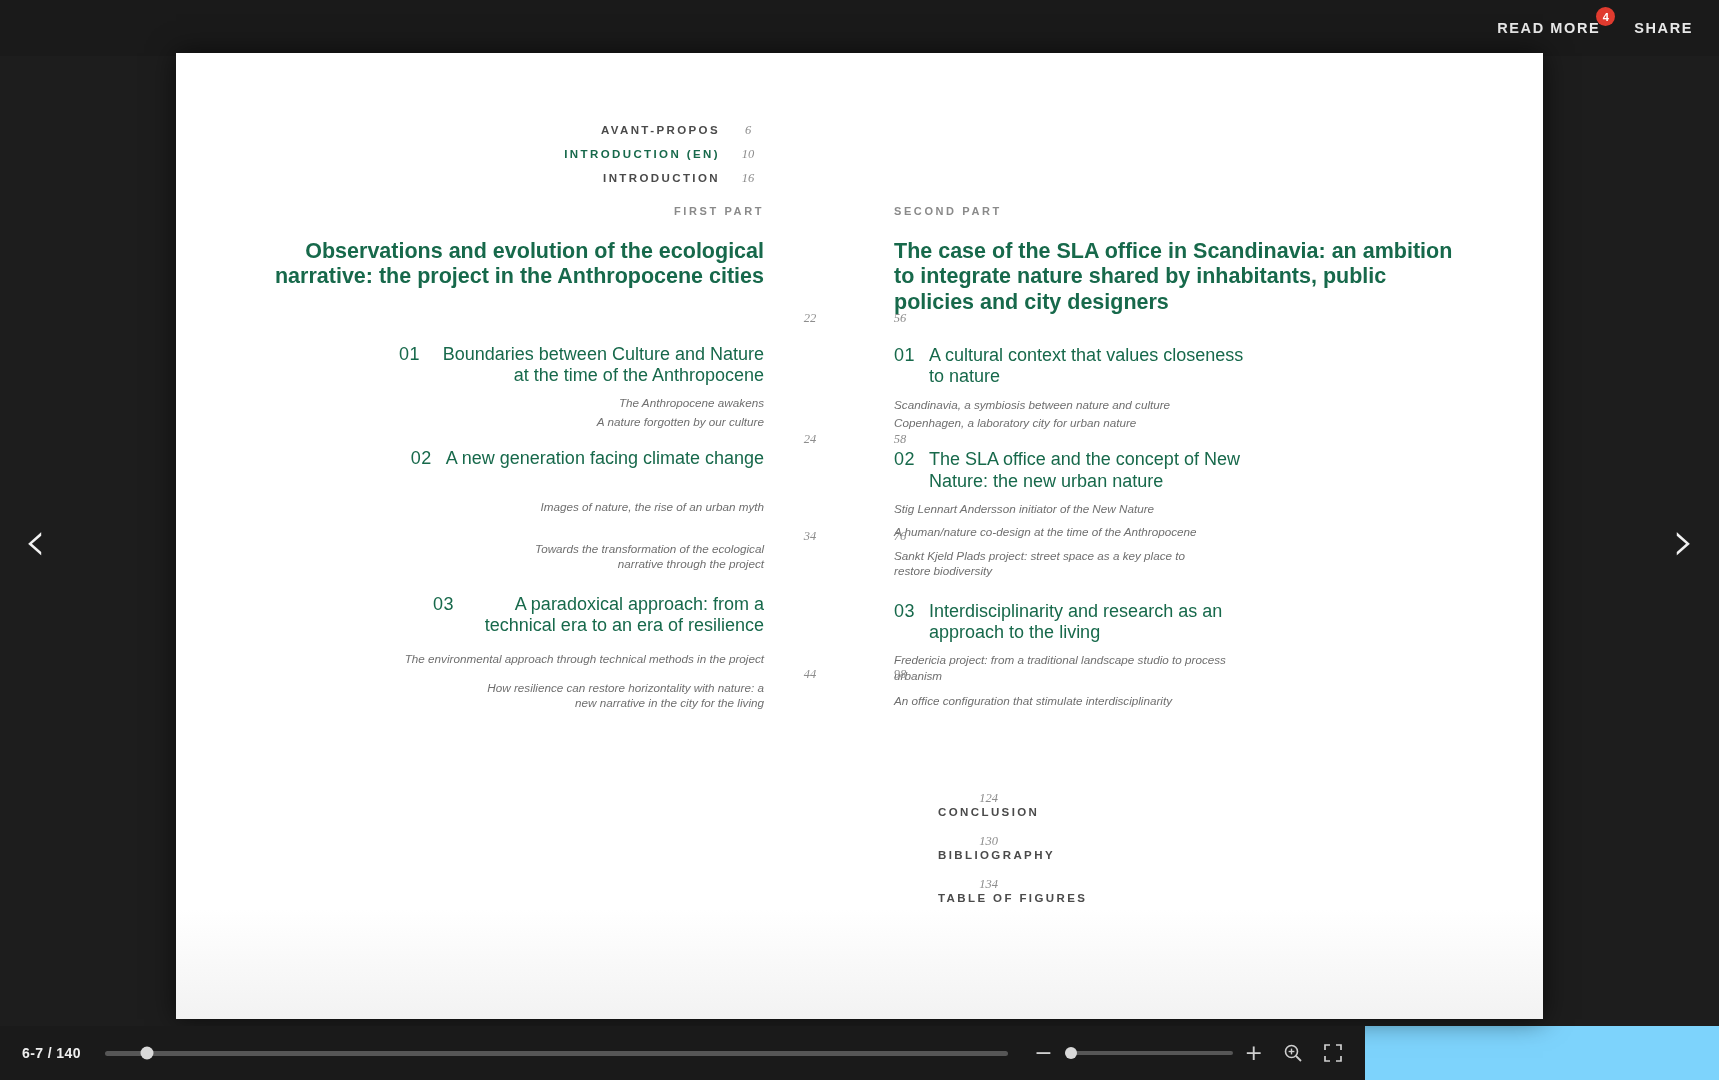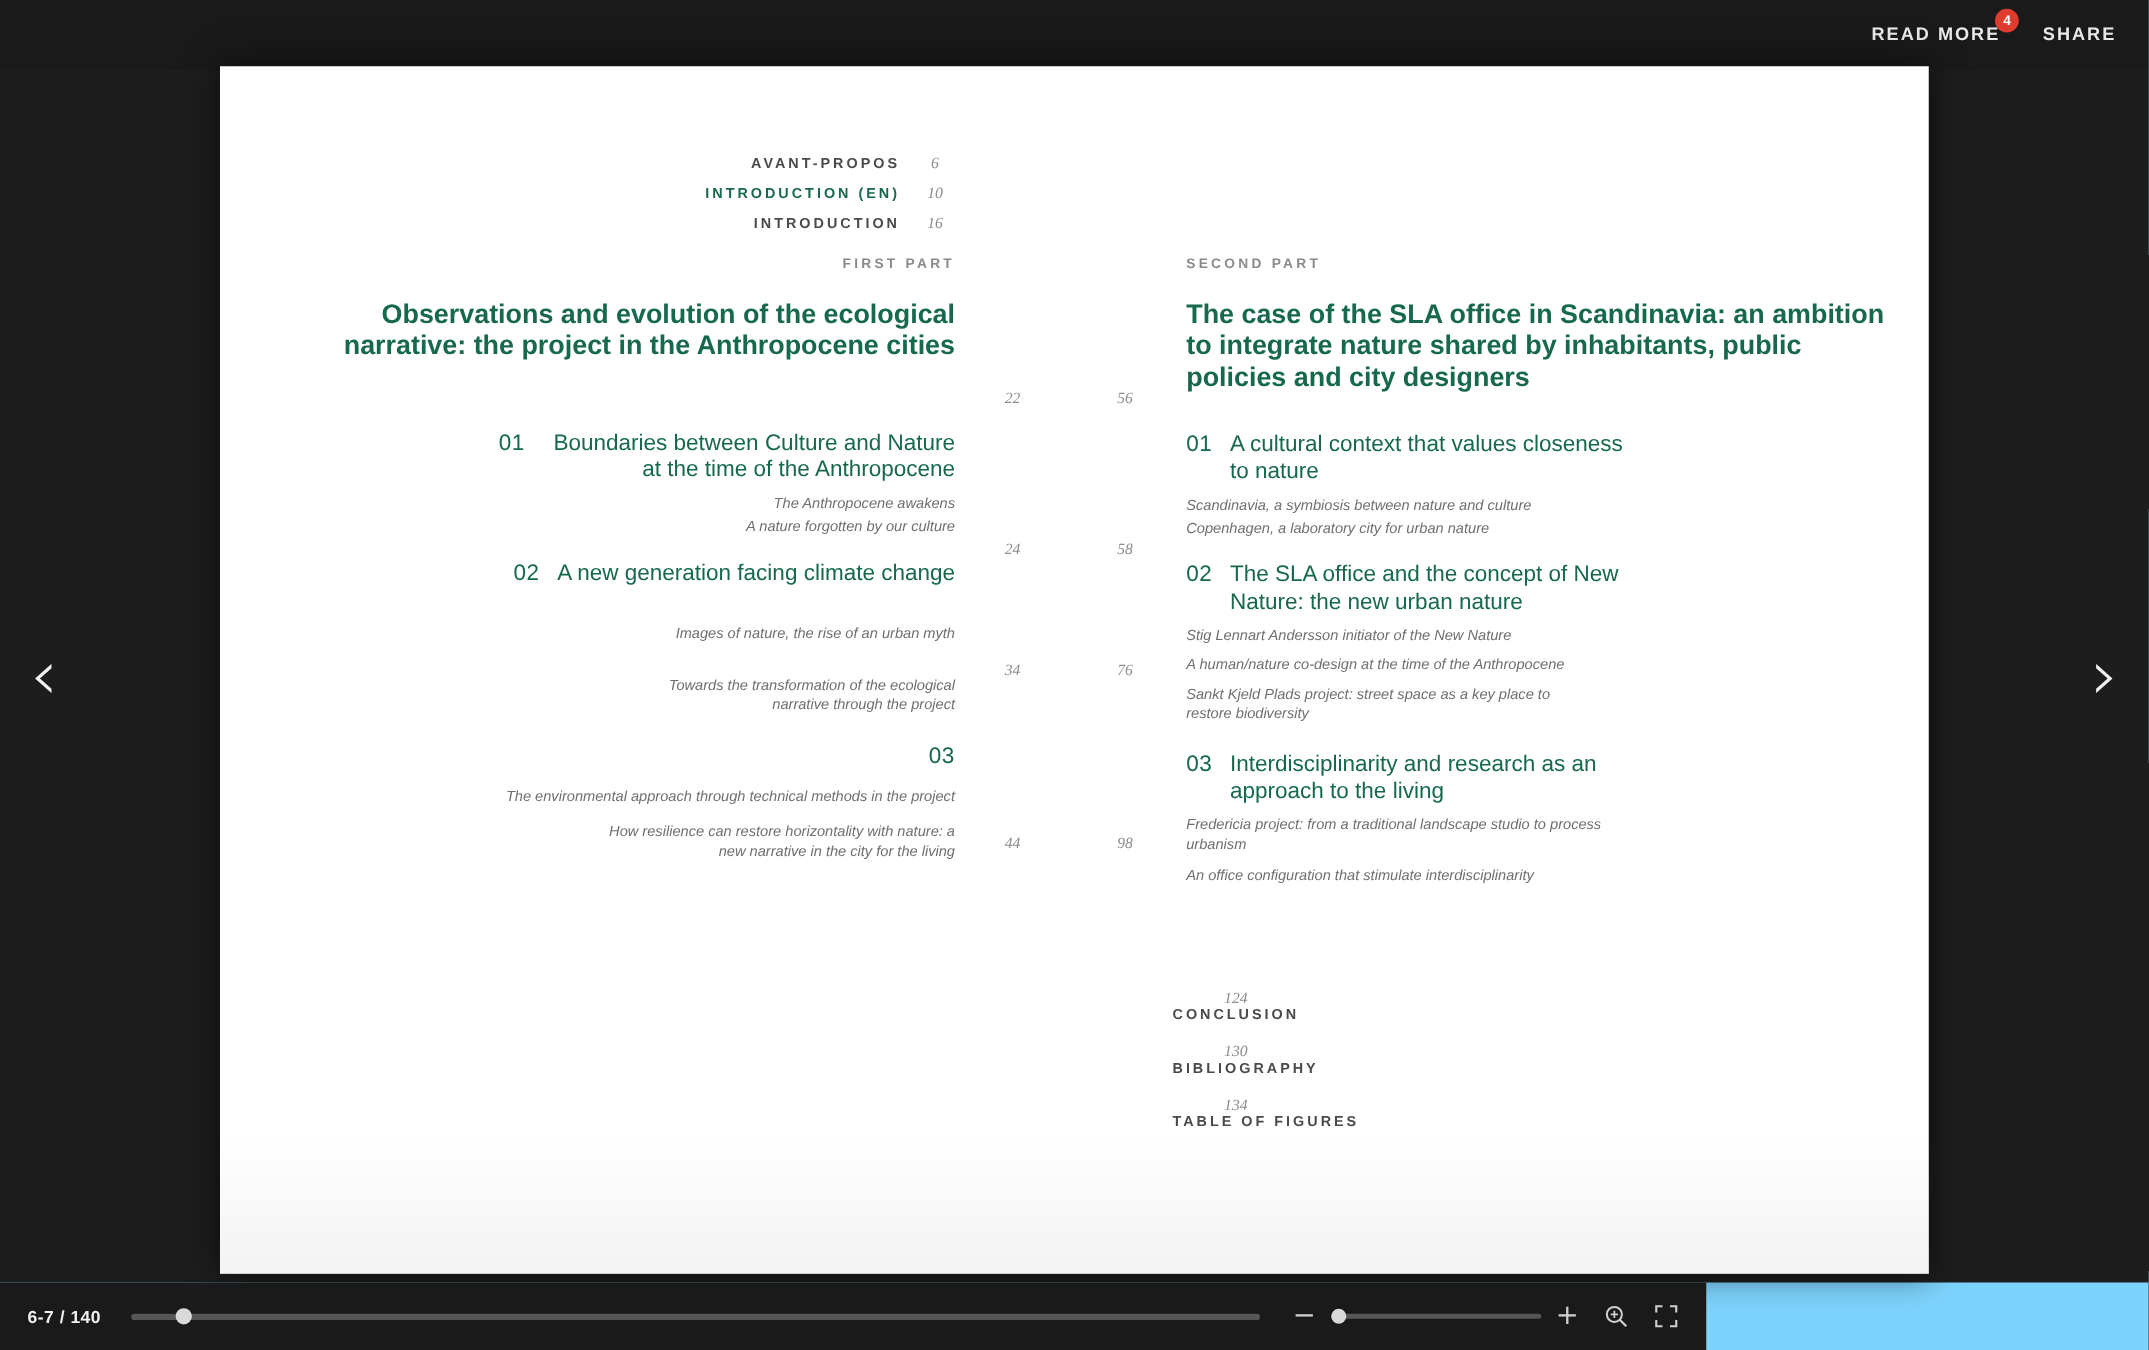--- a/index.html
+++ b/index.html
@@ -68,21 +68,21 @@
     font-size: 11.5px; letter-spacing: 2.4px; font-weight: 700;
     text-align: right;
   }
   .fm-label.green { color: #17694b; }
   .fm-label.grey { color: #4a4a4a; }
   .fm-page {
     width: 56px; text-align: center; font-size: 12.5px; font-style: italic;
     color: #8d8d8d; font-family: "Liberation Serif", serif;
   }
 
-  .cols { position: absolute; left: 0; top: 152px; width: 100%; display: flex; justify-content: space-between; }
+  .cols { position: absolute; left: 0; top: 152px; width: 100%; display: flex; }
   .col-left  { width: 596px; position: relative; }
   .gutter-l  { width: 60px; }
   .gutter-r  { width: 60px; }
   .col-right { width: 596px; position: relative; }
 
   .part-label {
     font-size: 11px; letter-spacing: 2.6px; font-weight: 700; color: #8a8a8a;
   }
   .col-left .part-label  { text-align: right; padding-right: 8px; }
   .col-right .part-label { text-align: left;  padding-left: 2px; }
@@ -230,20 +230,21 @@
                 <div class="chap-head">
                   <span class="chap-title">A new generation facing climate change</span>
                   <span class="chap-num" style="order:-1">02</span>
                 </div>
                 <div class="sub" style="margin-top:30px">Images of nature, the rise of an urban myth</div>
                 <div class="sub" style="margin-top:26px;max-width:260px">Towards the transformation of the ecological narrative through the project</div>
               </div>
 
               <div class="chapter" style="margin-top:22px;">
                 <div class="chap-head">
+                  <span class="chap-title" style="max-width:296px">A paradoxical approach: from a technical era to an era of resilience</span>
                   <span class="chap-num" style="order:-1">03</span>
                 </div>
                 <div class="sub" style="margin-top:15px">The environmental approach through technical methods in the project</div>
                 <div class="sub" style="margin-top:13px;max-width:300px">How resilience can restore horizontality with nature: a new narrative in the city for the living</div>
               </div>
 
             </div>
           </div>
 
           <div class="gutter-l"></div>

